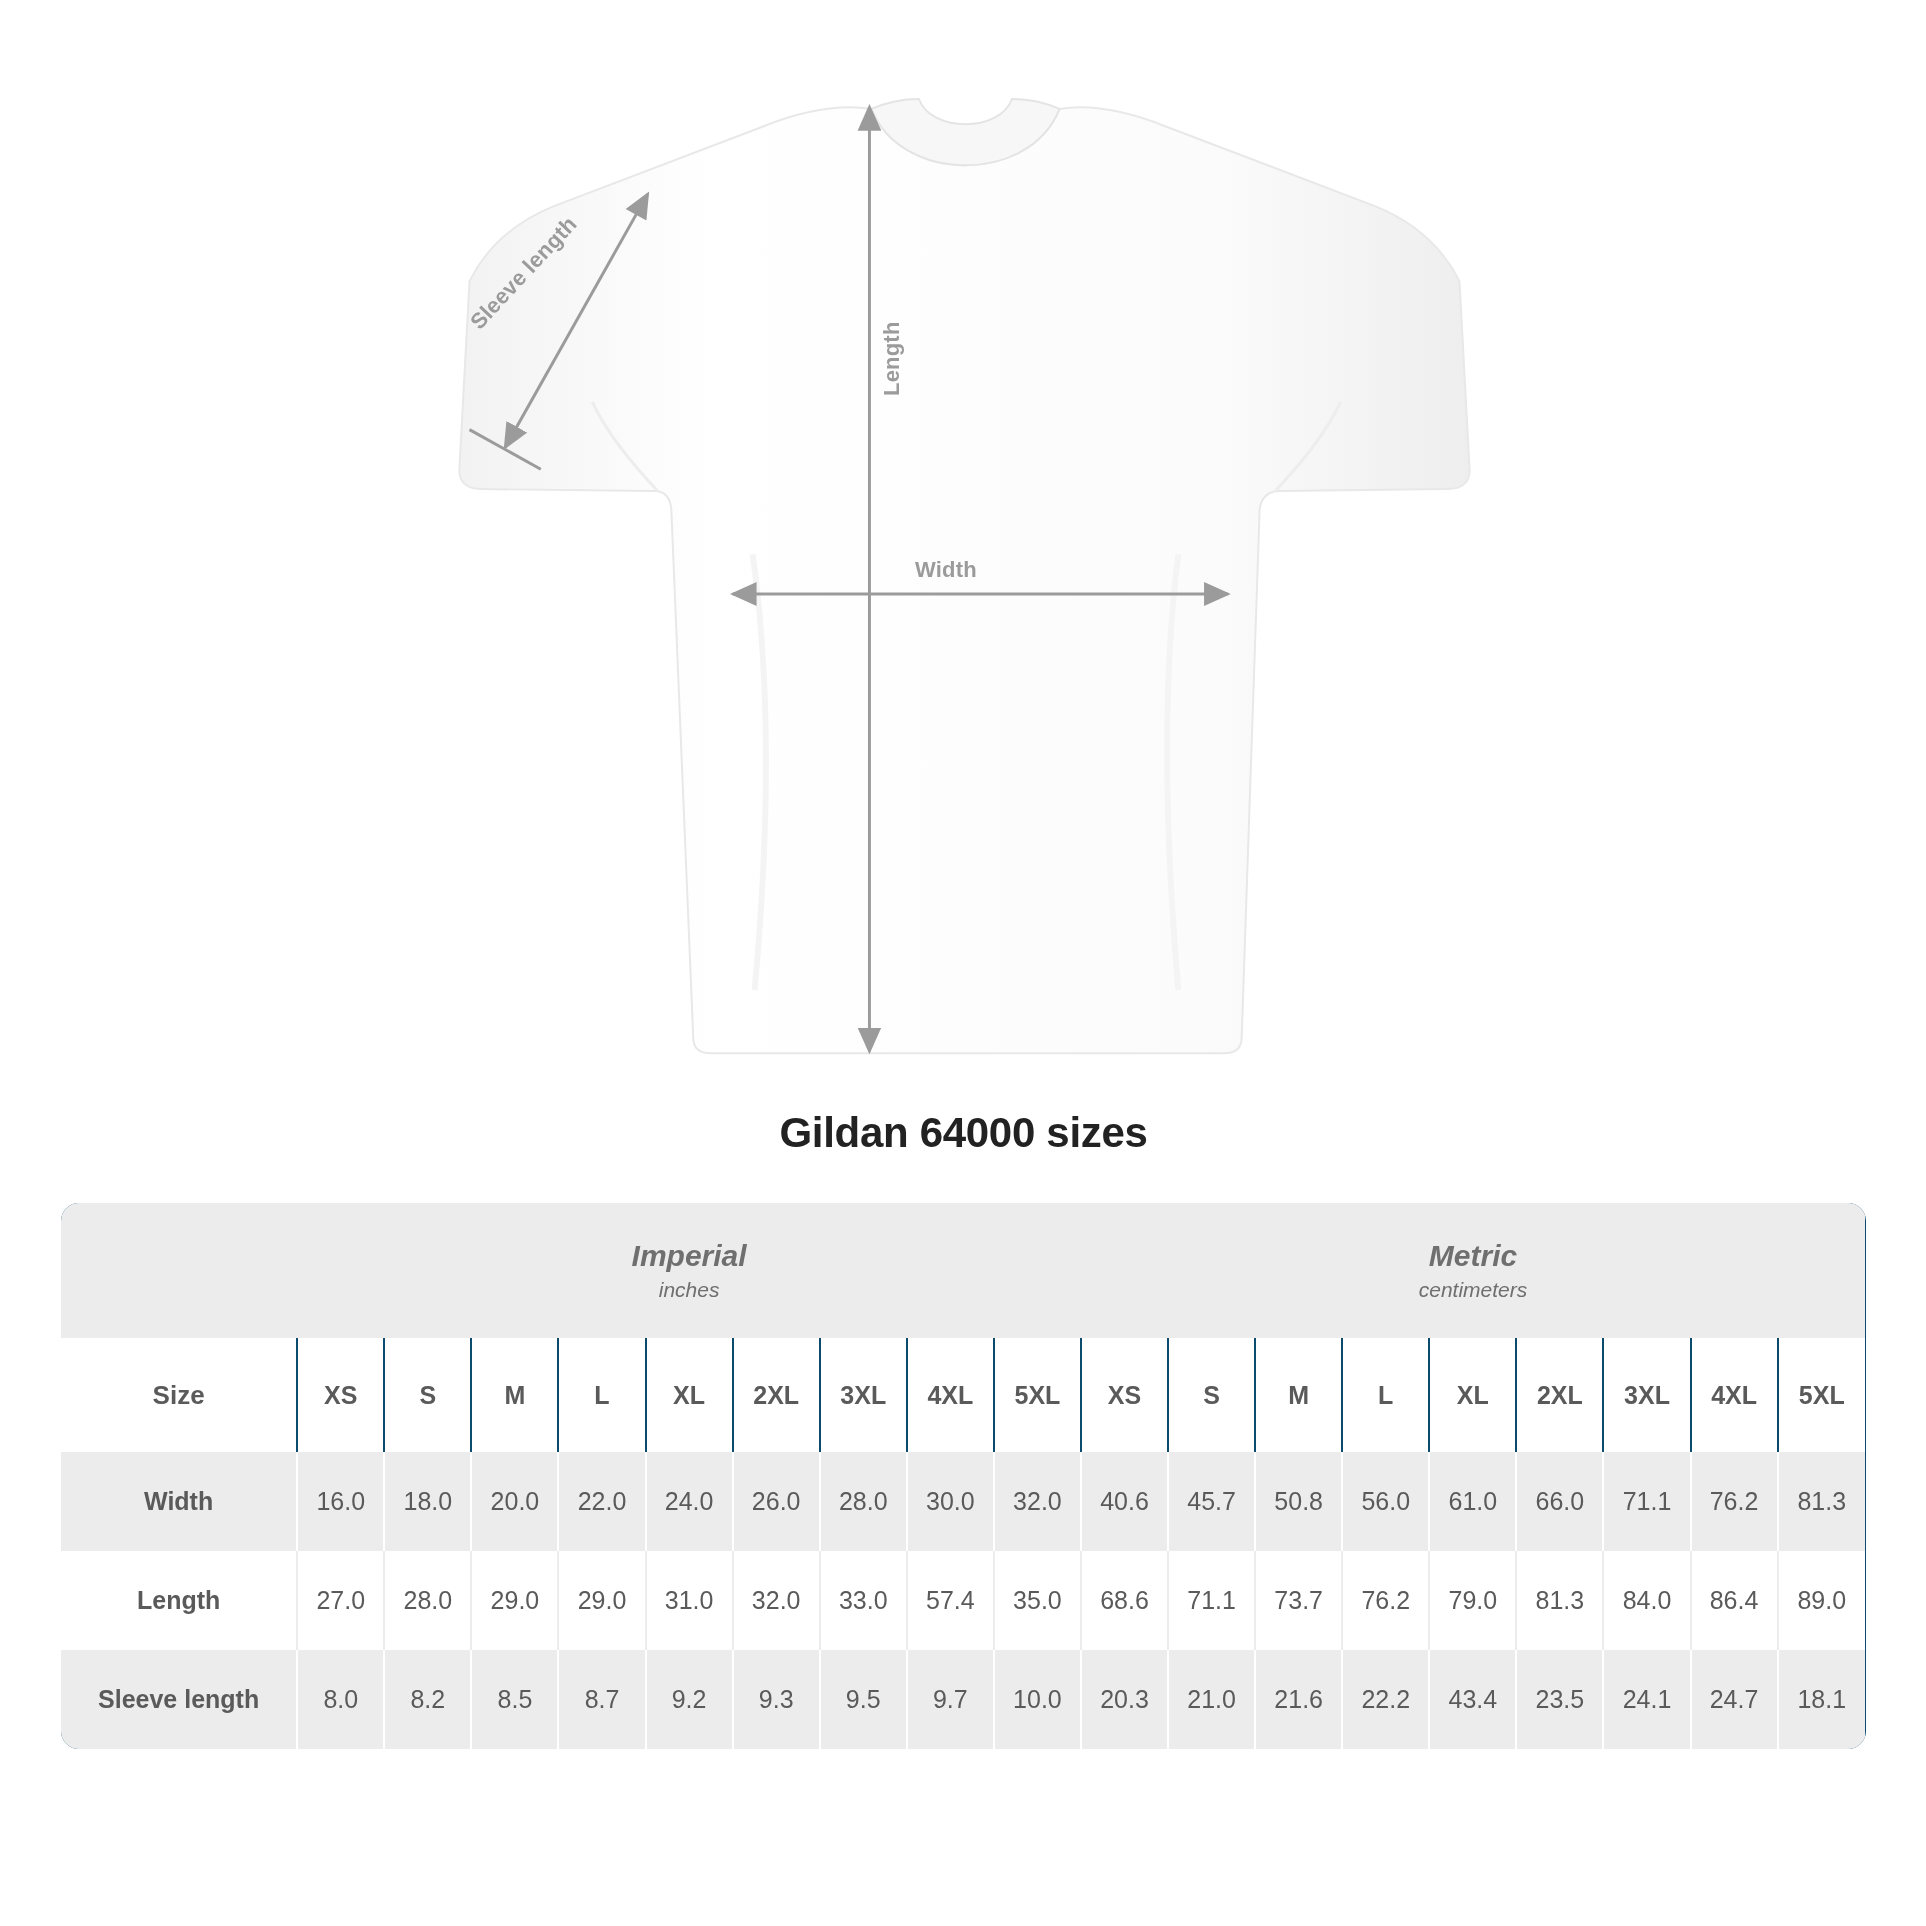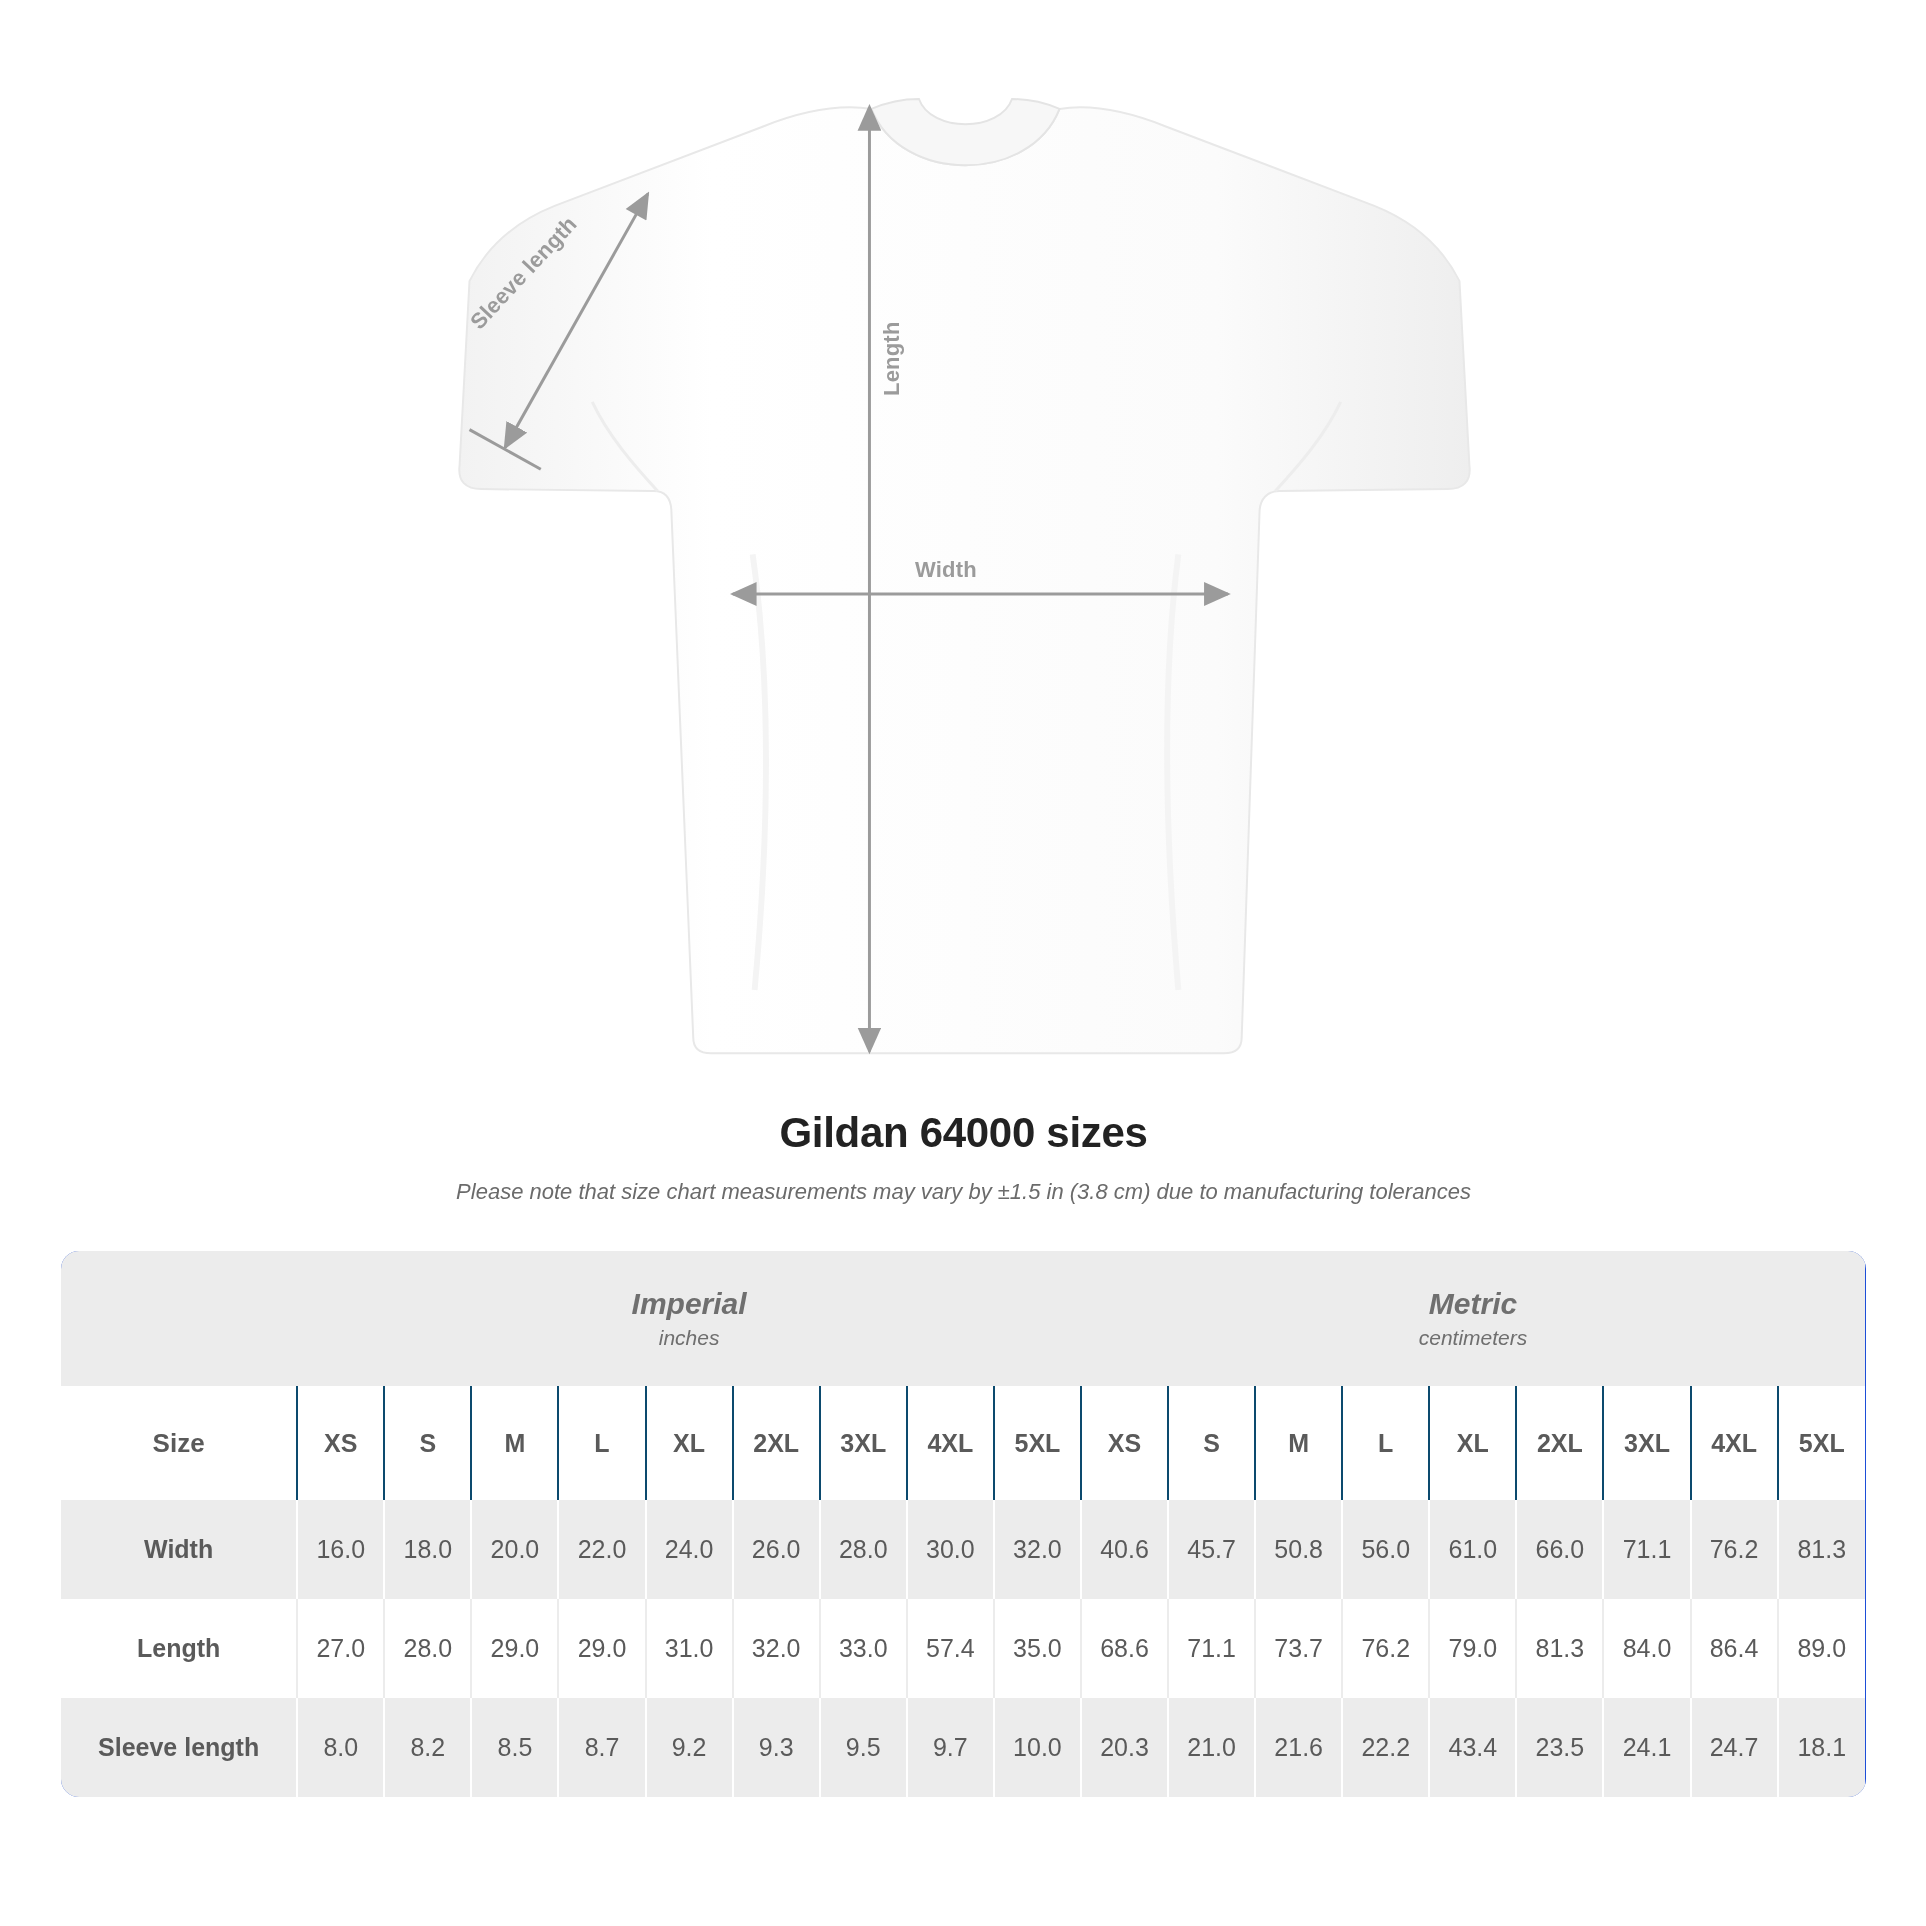--- a/index.html
+++ b/index.html
@@ -74,21 +74,21 @@
     color: #6b6b6b;
     margin: 0;
     padding-top: 22px;
   }
 
   
   .table-wrap {
     margin: 46px 61px 0 61px;
     border-radius: 18px;
     overflow: hidden;
-    background: #1d4ed8;
+    background: #0c4a6e;
   }
   table.size-table {
     border-collapse: collapse;
     width: 1804px;
     table-layout: fixed;
   }
   table.size-table td, table.size-table th {
     text-align: center;
     vertical-align: middle;
     font-size: 25px;
@@ -219,21 +219,20 @@
       <line x1="654" y1="196" x2="510" y2="452" stroke="#9b9b9b" stroke-width="3" marker-start="url(#arrowStart)" marker-end="url(#arrowEnd)"></line>
       <line x1="474" y1="434" x2="546" y2="474" stroke="#9b9b9b" stroke-width="3"></line>
     </svg>
 
     <div class="dim-label label-sleeve">Sleeve length</div>
     <div class="dim-label label-length">Length</div>
     <div class="dim-label label-width">Width</div>
   </div>
 
   <h1 class="chart-title">Gildan 64000 sizes</h1>
-  <p class="chart-note">Please note that size chart measurements may vary by ±1.5 in (3.8 cm) due to manufacturing tolerances</p>
 
   <div class="table-wrap">
     <table class="size-table">
       <colgroup>
         <col class="label-col">
         <col class="val-col">
           <col class="val-col">
           <col class="val-col">
           <col class="val-col">
           <col class="val-col">

